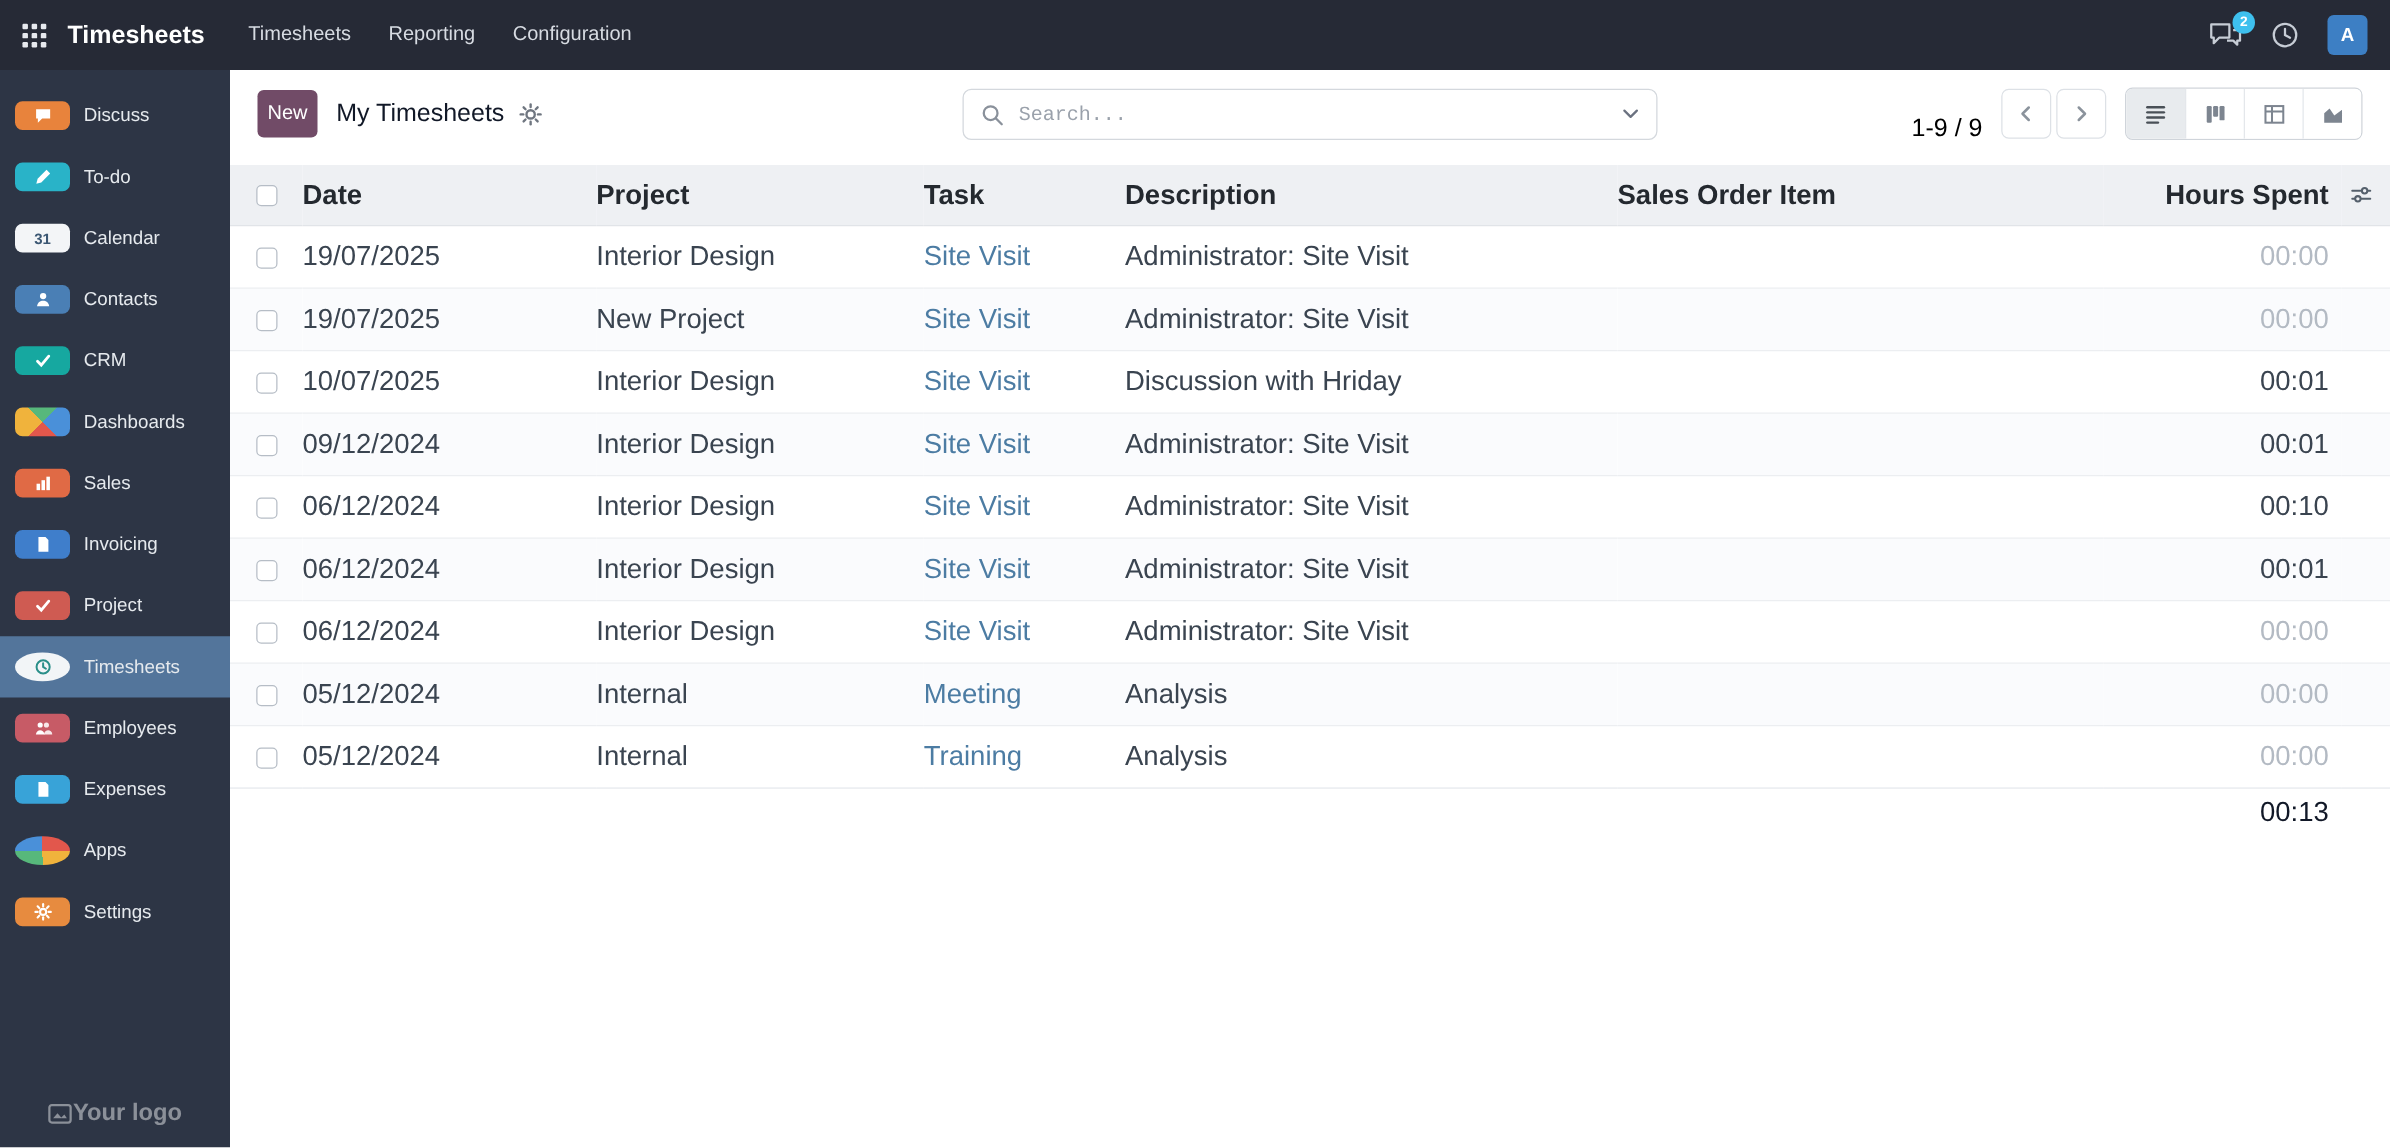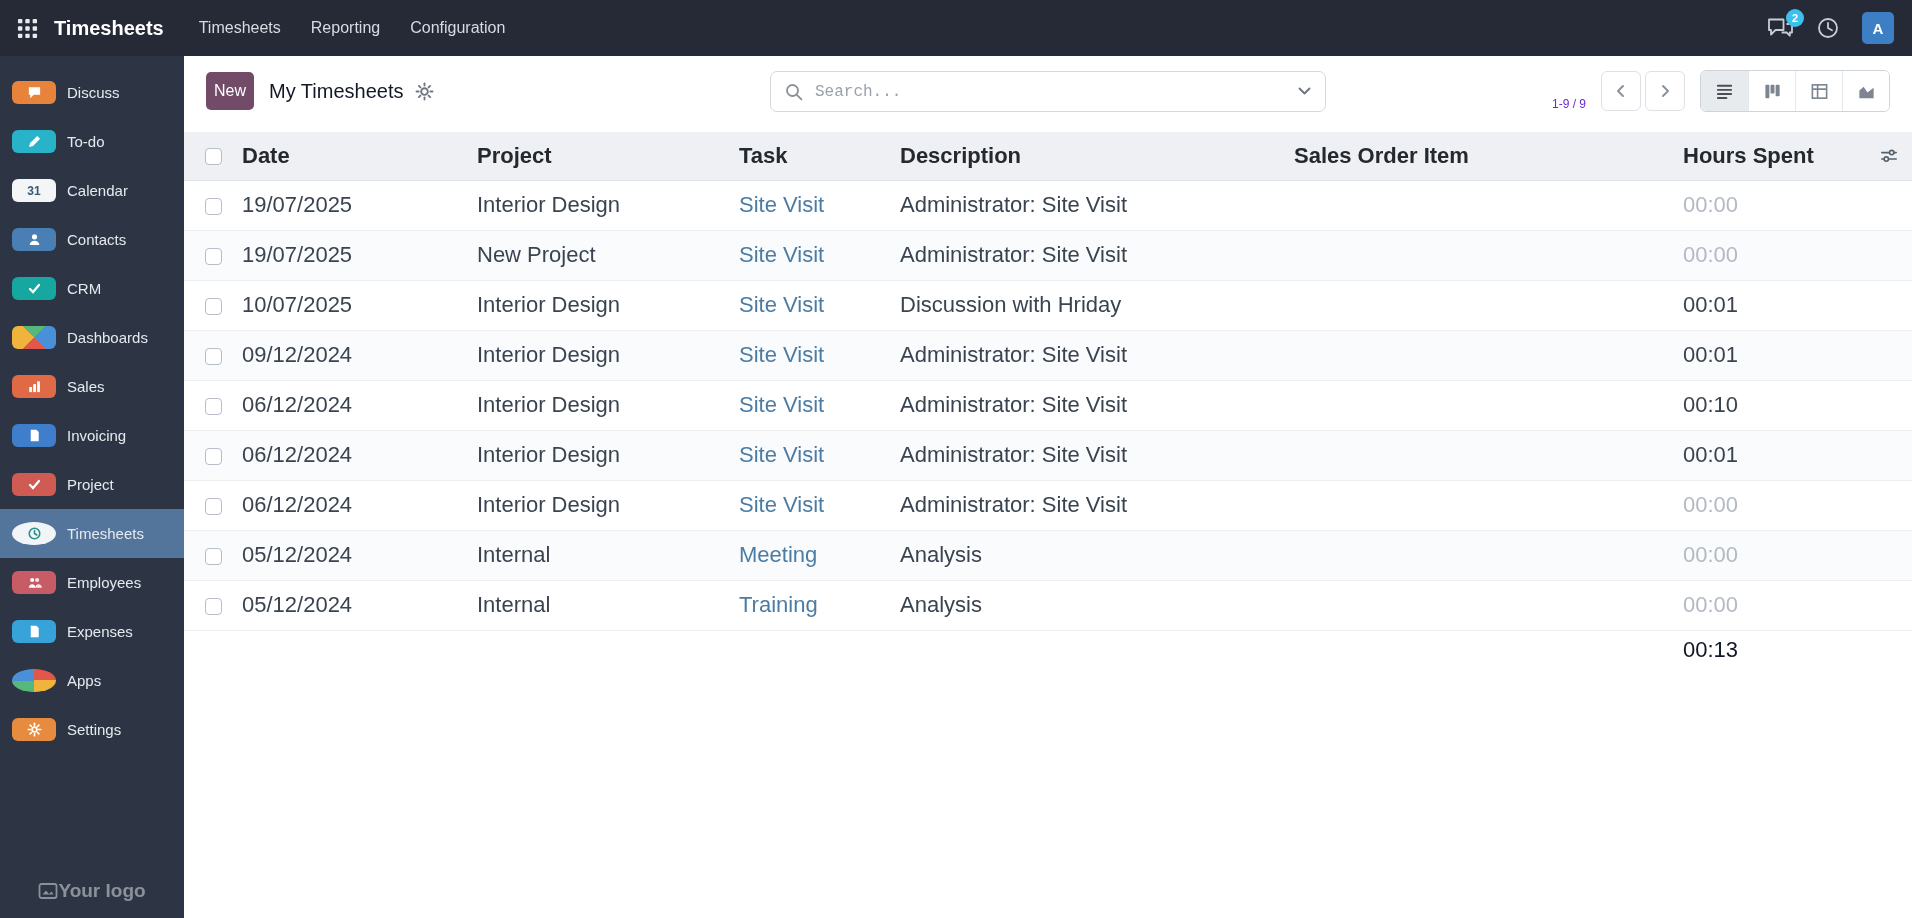--- a/index.html
+++ b/index.html
@@ -69,21 +69,21 @@
   .search-wrap {
     position: absolute; left: 50%; transform: translateX(-50%); top: 15px;
     width: 556px; height: 41px; border: 1px solid #d4d8dd; border-radius: 7px;
     display: flex; align-items: center; background: #fff;
   }
   .search-icon { margin: 0 10px 0 14px; display: flex; }
   .search-input { flex: 1; border: none; outline: none; font-size: 16px; color: #374151; font-family: Liberation Mono, monospace; background: transparent; min-width: 0; }
   .search-input::placeholder { color: #9aa1ab; }
   .search-caret { width: 42px; height: 100%; display: flex; align-items: center; justify-content: center; cursor: pointer; }
   .cp-right { margin-left: auto; display: flex; align-items: center; gap: 15px; }
-  .pager-text { font-size: 12px; color: #6d28d9; white-space: nowrap; margin-top: 25px; }
+  .pager-text { font-size: 20px; color: #000000; white-space: nowrap; margin-top: 25px; }
   .pager-btns { display: flex; gap: 4px; }
   .pager-btn {
     width: 40px; height: 40px; background: #fff; border: 1px solid #dde1e6; border-radius: 6px;
     display: flex; align-items: center; justify-content: center; cursor: pointer; color: #8b939c;
   }
   .view-switcher { display: flex; border: 1px solid #cfd4da; border-radius: 6px; overflow: hidden; }
   .vs-btn {
     width: 47px; height: 40px; display: flex; align-items: center; justify-content: center;
     background: #fff; cursor: pointer; color: #7d8590; border-left: 1px solid #e4e7eb;
   }
@@ -92,21 +92,21 @@
   
   .table-area { margin-top: 6px; }
   table { width: 1728px; border-collapse: collapse; table-layout: fixed; font-size: 22px; }
   thead th {
     background: #eef0f3; text-align: left; font-weight: 700; color: #24292f;
     height: 48px; padding: 0 8px 0 0; border-bottom: 1px solid #e1e4e8; white-space: nowrap;
   }
   tbody td { height: 50px; border-bottom: 1px solid #eceef1; color: #3a4450; padding: 0 8px 0 0; white-space: nowrap; overflow: hidden; }
   tbody tr:nth-child(even) { background: #fafbfd; }
   .cell-check, th.cell-check { text-align: center; padding: 0; }
-  th.cell-hours, td.cell-hours { text-align: left; padding-right: 10px; }
+  th.cell-hours, td.cell-hours { text-align: right; padding-right: 10px; }
   td.muted { color: #b3bac3; }
   .task-link { color: var(--link, #4c7ca3); cursor: pointer; text-decoration: none; }
   .checkbox {
     width: 17px; height: 17px; border: 1px solid #b6bdc6; border-radius: 4px;
     background: #fff; display: inline-block; vertical-align: middle; cursor: pointer;
   }
   tfoot td { height: 40px; border-bottom: none; font-weight: 400; color: #111827; padding: 0 8px 0 0; }
   tfoot td.cell-hours { padding-right: 10px; }
   .optional-cols { display: flex; justify-content: center; align-items: center; cursor: pointer; color: #55606c; }
 </style>

